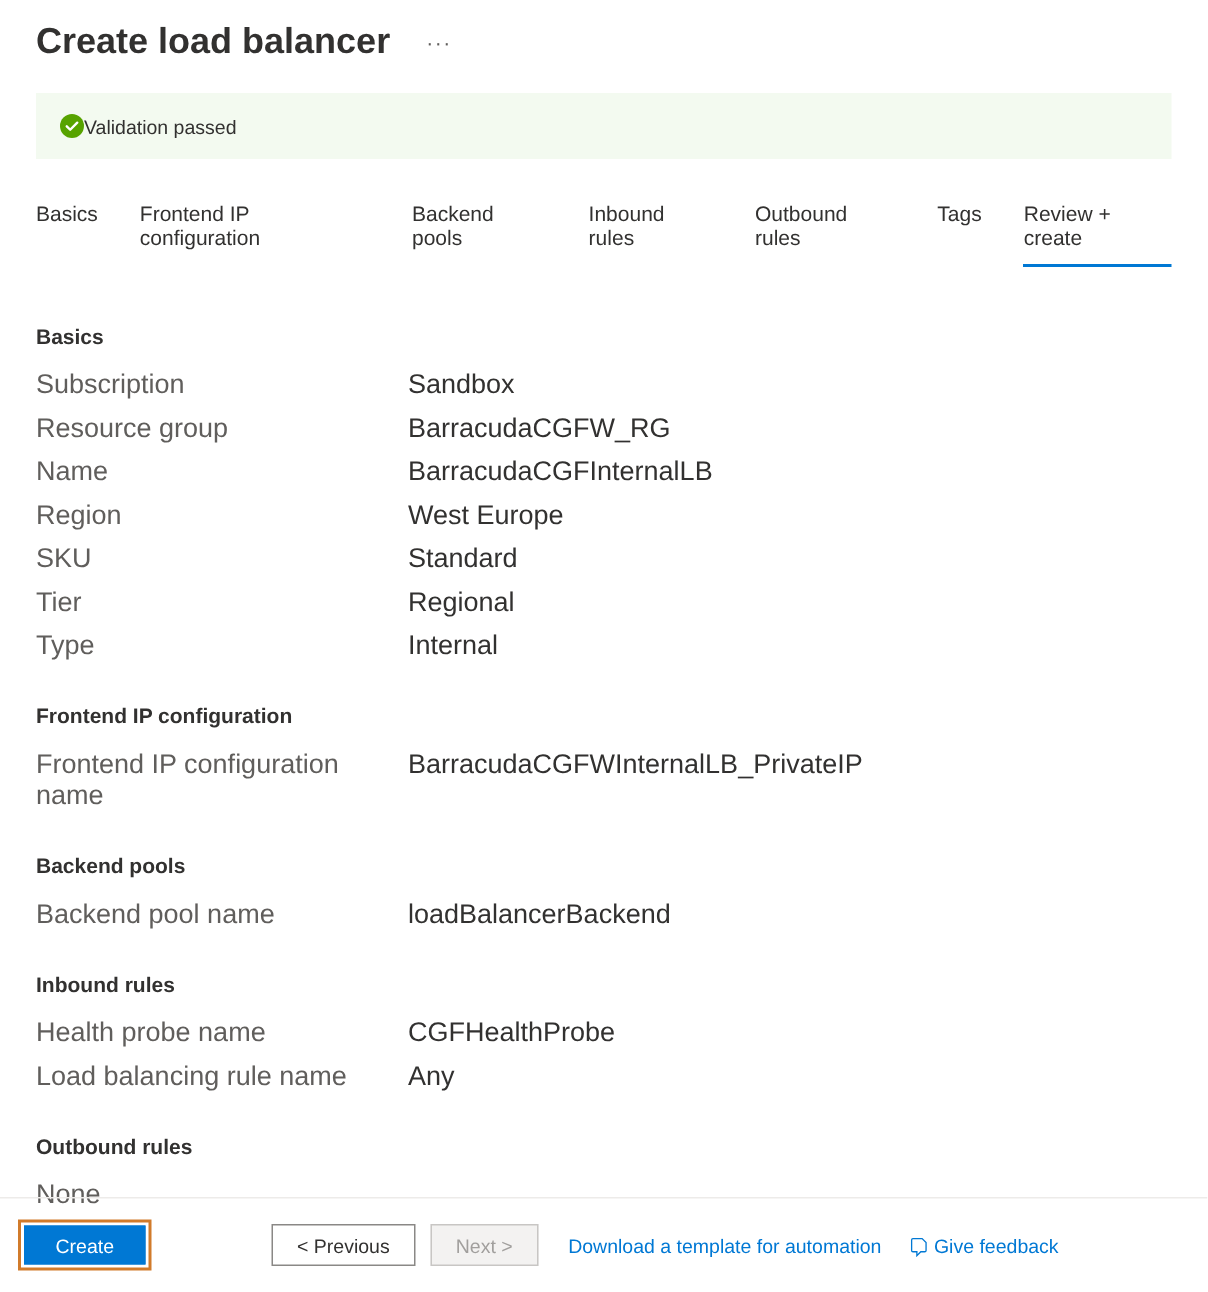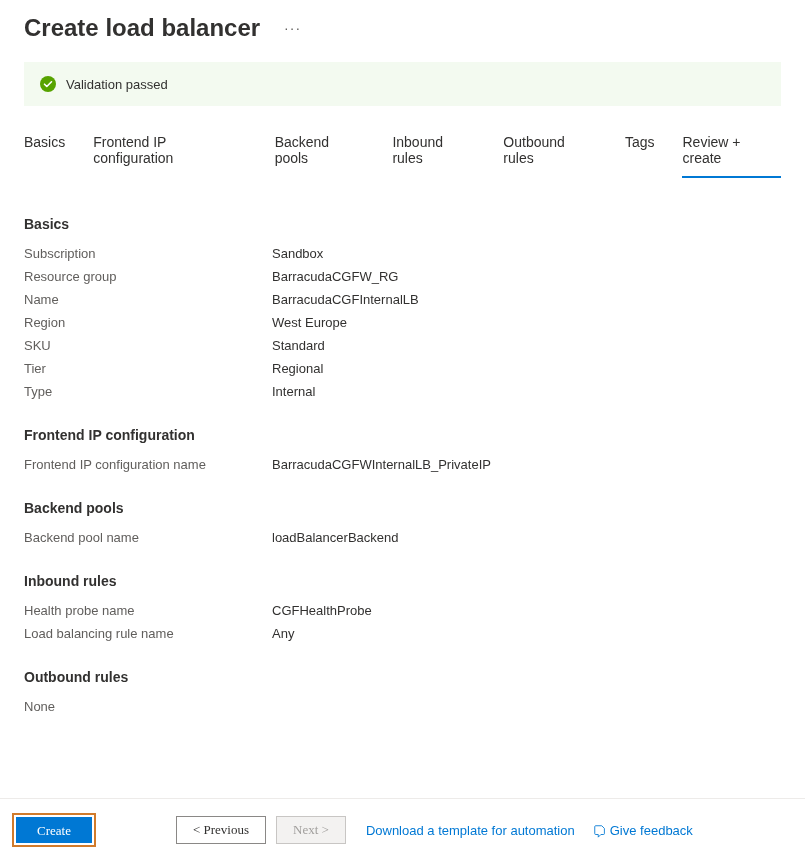--- a/index.html
+++ b/index.html
@@ -27,21 +27,20 @@
       color: #605e5c;
       font-size: 14px;
       letter-spacing: 1px;
     }
     .validation-banner {
       margin: 14px 24px 4px 24px;
       padding: 14px 16px;
       background: #f3faf0;
       display: flex;
       align-items: center;
-      gap: 10px;
     }
     .check-circle {
       width: 16px;
       height: 16px;
       flex-shrink: 0;
     }
     .validation-text { font-size: 13px; color: #323130; }
     .tabs {
       display: flex;
       gap: 28px;
@@ -68,21 +67,21 @@
     }
     .section-heading {
       font-size: 14px;
       font-weight: 600;
       color: #323130;
       margin-bottom: 14px;
     }
     .kv-row {
       display: flex;
       margin-bottom: 8px;
-      font-size: 13px;
+      font-size: 18px;
     }
     .kv-label {
       width: 248px;
       color: #605e5c;
       flex-shrink: 0;
     }
     .kv-value {
       color: #323130;
     }
     .footer {
@@ -90,21 +89,21 @@
       bottom: 0;
       left: 0;
       right: 0;
       border-top: 1px solid #edebe9;
       padding: 14px 12px;
       display: flex;
       align-items: center;
       gap: 10px;
     }
     .btn {
-      font-family: Liberation Serif, serif;
+      font-family: Liberation Sans, sans-serif;
       font-size: 13px;
       padding: 5px 16px;
       border: 1px solid #8a8886;
       background: #fff;
       color: #323130;
       cursor: pointer;
       height: 28px;
     }
     .btn-primary-wrap {
       border: 2px solid #d17b2b;

